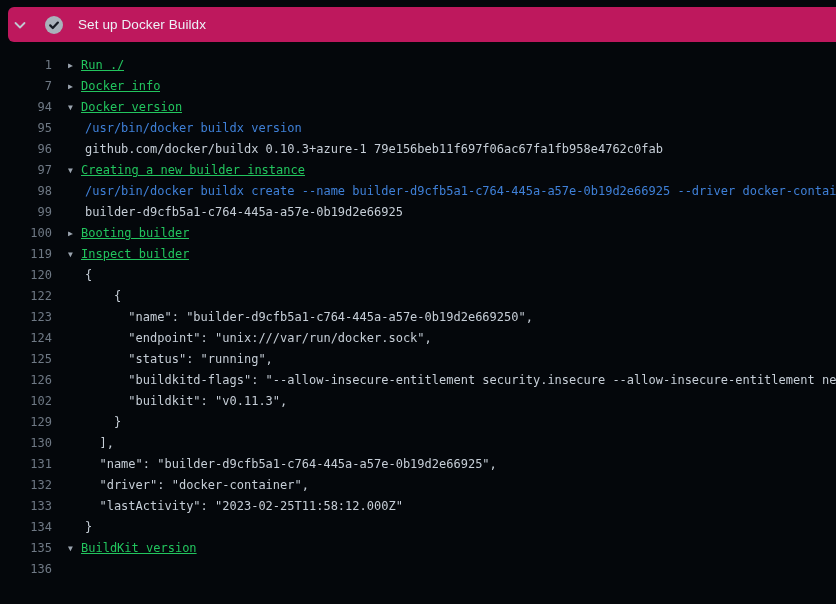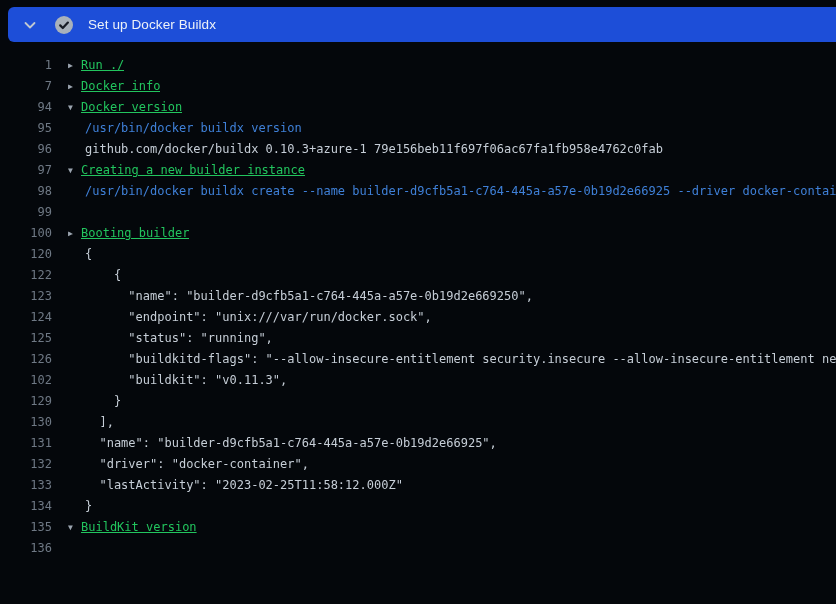--- a/index.html
+++ b/index.html
@@ -6,25 +6,24 @@
   html, body {
     width: 836px; height: 604px;
     overflow: hidden;
     background: #04070b;
     font-family: "Liberation Sans", sans-serif;
   }
   .step-header {
     position: absolute;
     left: 8px; right: 0; top: 7px;
     height: 35px;
-    background: #1d4ed8;
+    background: #be185d;
     border-radius: 6px 0 0 6px;
     display: flex;
     align-items: center;
-    padding-left: 10px;
   }
   .chevron-btn {
     width: 24px; height: 24px;
     display: flex; align-items: center; justify-content: center;
     background: transparent; border: none; cursor: pointer;
     color: #c0c8d1;
   }
   .check-circle {
     width: 20px; height: 20px;
     margin-left: 12px;
@@ -99,22 +98,23 @@
 
 <div class="log-area">
   <div id="log-lines">
       <div class="row group-row"><span class="num">1</span><span class="content"><span class="arrow">▶</span><span class="group-label">Run ./</span></span></div>
       <div class="row group-row"><span class="num">7</span><span class="content"><span class="arrow">▶</span><span class="group-label">Docker info</span></span></div>
       <div class="row group-row"><span class="num">94</span><span class="content"><span class="arrow">▼</span><span class="group-label">Docker version</span></span></div>
       <div class="row"><span class="num">95</span><span class="content indent-pad"><span class="cmd-text">/usr/bin/docker buildx version</span></span></div>
       <div class="row"><span class="num">96</span><span class="content indent-pad"><span class="out-text">github.com/docker/buildx 0.10.3+azure-1 79e156beb11f697f06ac67fa1fb958e4762c0fab</span></span></div>
       <div class="row group-row"><span class="num">97</span><span class="content"><span class="arrow">▼</span><span class="group-label">Creating a new builder instance</span></span></div>
       <div class="row"><span class="num">98</span><span class="content indent-pad"><span class="cmd-text">/usr/bin/docker buildx create --name builder-d9cfb5a1-c764-445a-a57e-0b19d2e66925 --driver docker-container</span></span></div>
-      <div class="row"><span class="num">99</span></div>
+      <div class="row"><span class="num">99</span><span class="content indent-pad"><span class="out-text">builder-d9cfb5a1-c764-445a-a57e-0b19d2e66925</span></span></div>
       <div class="row group-row"><span class="num">100</span><span class="content"><span class="arrow">▶</span><span class="group-label">Booting builder</span></span></div>
+      <div class="row group-row"><span class="num">119</span><span class="content"><span class="arrow">▼</span><span class="group-label">Inspect builder</span></span></div>
       <div class="row"><span class="num">120</span><span class="content indent-pad"><span class="out-text">{</span></span></div>
       <div class="row"><span class="num">122</span><span class="content indent-pad"><span class="out-text">    {</span></span></div>
       <div class="row"><span class="num">123</span><span class="content indent-pad"><span class="out-text">      "name": "builder-d9cfb5a1-c764-445a-a57e-0b19d2e669250",</span></span></div>
       <div class="row"><span class="num">124</span><span class="content indent-pad"><span class="out-text">      "endpoint": "unix:///var/run/docker.sock",</span></span></div>
       <div class="row"><span class="num">125</span><span class="content indent-pad"><span class="out-text">      "status": "running",</span></span></div>
       <div class="row"><span class="num">126</span><span class="content indent-pad"><span class="out-text">      "buildkitd-flags": "--allow-insecure-entitlement security.insecure --allow-insecure-entitlement network.host",</span></span></div>
       <div class="row"><span class="num">102</span><span class="content indent-pad"><span class="out-text">      "buildkit": "v0.11.3",</span></span></div>
       <div class="row"><span class="num">129</span><span class="content indent-pad"><span class="out-text">    }</span></span></div>
       <div class="row"><span class="num">130</span><span class="content indent-pad"><span class="out-text">  ],</span></span></div>
       <div class="row"><span class="num">131</span><span class="content indent-pad"><span class="out-text">  "name": "builder-d9cfb5a1-c764-445a-a57e-0b19d2e66925",</span></span></div>

